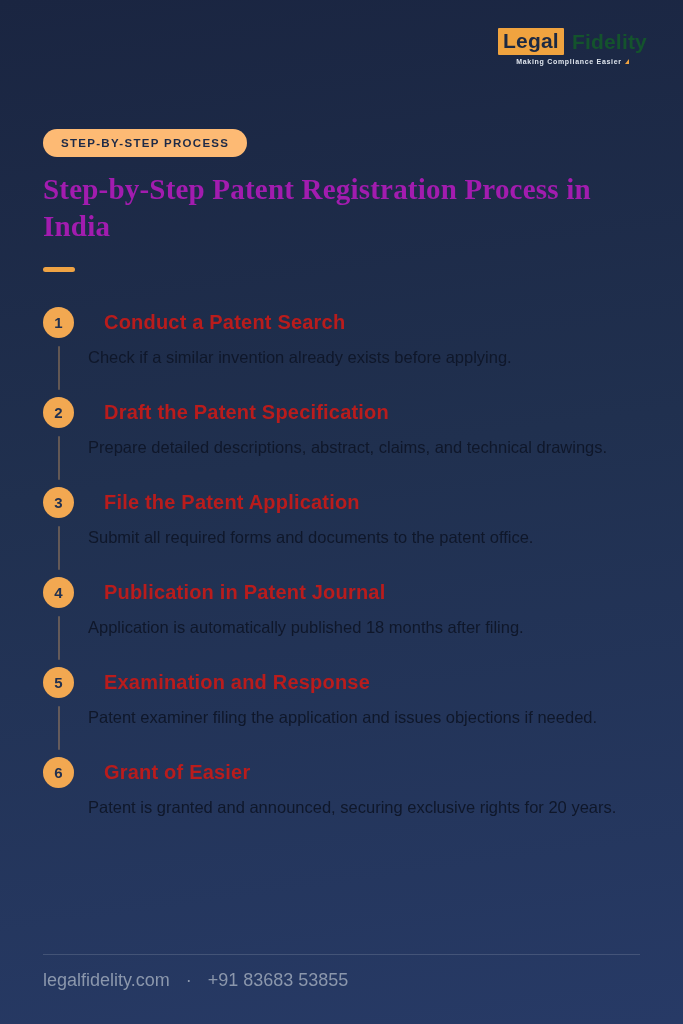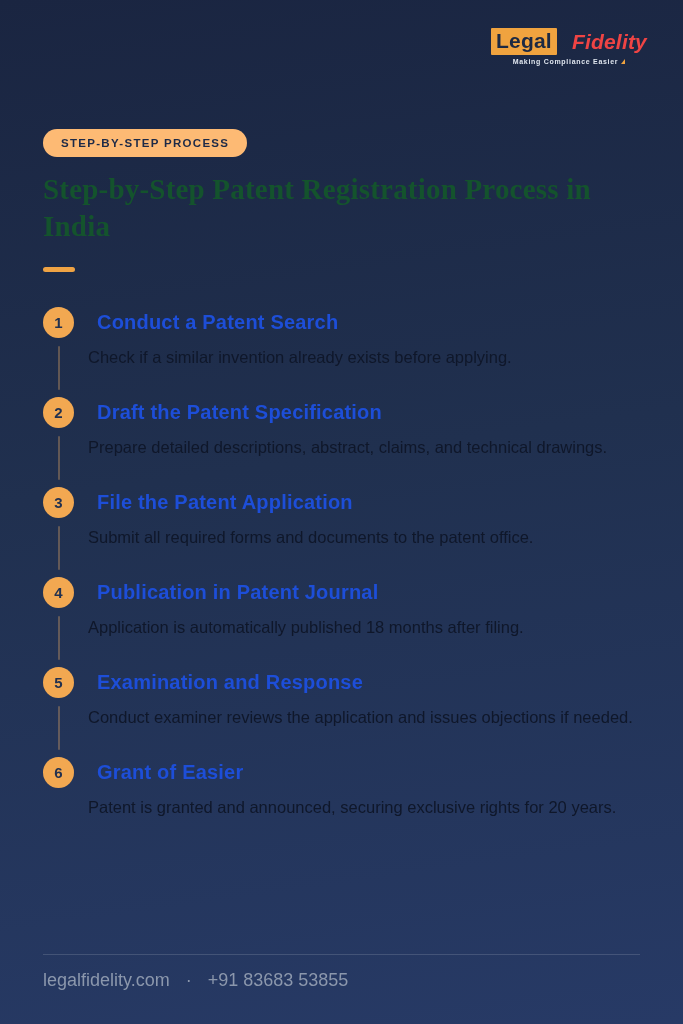--- a/index.html
+++ b/index.html
@@ -33,23 +33,22 @@
     font-size: 21px;
     letter-spacing: 0.2px;
   }
   .logo-legal {
     background: #f0a33f;
     color: #1c2943;
     padding: 1px 5px 2px 5px;
     border-radius: 1px;
   }
   .logo-fidelity {
-    color: #ef4444;
-    margin-left: 15px;
-    font-style: italic;
+    color: #14532d;
+    margin-left: 8px;
   }
   .logo-tagline-row {
     display: flex;
     align-items: center;
     gap: 3px;
     margin-top: 3px;
   }
   .logo-tagline {
     font-size: 7px;
     font-weight: 700;
@@ -74,21 +73,21 @@
     letter-spacing: 1.3px;
     padding: 8px 18px;
     border-radius: 20px;
   }
   .title {
     font-family: "Liberation Serif", serif;
     font-weight: 700;
     font-size: 29px;
     line-height: 37px;
     letter-spacing: 0.2px;
-    color: #14532d;
+    color: #a21caf;
     max-width: 600px;
     margin-top: 14px;
   }
   .title-divider {
     width: 32px;
     height: 5px;
     border-radius: 3px;
     background: #efa344;
     margin-top: 22px;
   }
@@ -129,22 +128,22 @@
     background: rgba(225, 165, 100, 0.35);
     border-radius: 1px;
   }
   .step:last-child .step-connector { visibility: hidden; }
   .step-body { flex: 1; padding-bottom: 24px; }
   .step:last-child .step-body { padding-bottom: 0; }
   .step-title {
     font-size: 20px;
     font-weight: 700;
     letter-spacing: 0.2px;
-    color: #1d4ed8;
-    margin: 4px 0 8px 9px;
+    color: #b91c1c;
+    margin: 4px 0 8px 16px;
   }
   .step-desc {
     font-size: 16.5px;
     line-height: 31px;
     color: #0f172a;
     max-width: 560px;
   }
 
   
   .footer {
@@ -228,21 +227,21 @@
     </div>
   </li>
 
   <li class="step">
     <div class="step-left">
       <div class="step-num">5</div>
       <div class="step-connector"></div>
     </div>
     <div class="step-body">
       <h3 class="step-title">Examination and Response</h3>
-      <p class="step-desc">Conduct examiner reviews the application and issues objections if needed.</p>
+      <p class="step-desc">Patent examiner filing the application and issues objections if needed.</p>
     </div>
   </li>
 
   <li class="step">
     <div class="step-left">
       <div class="step-num">6</div>
       <div class="step-connector"></div>
     </div>
     <div class="step-body">
       <h3 class="step-title">Grant of Easier</h3>

